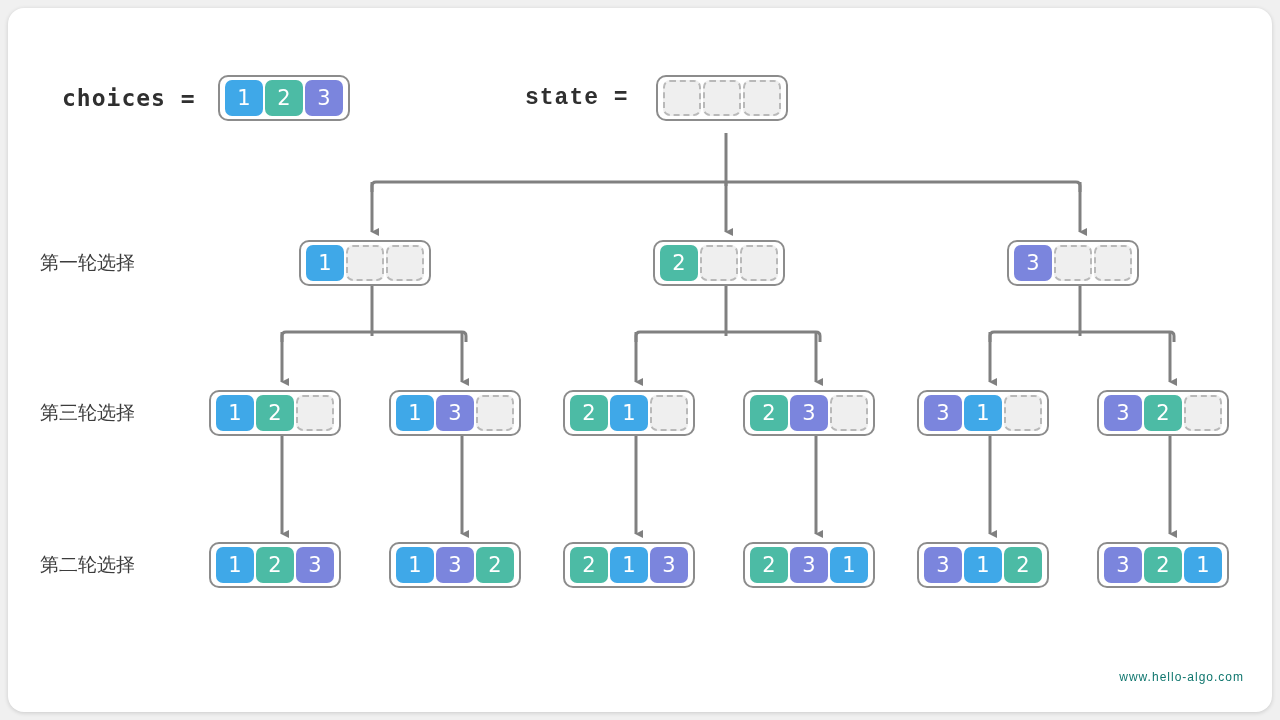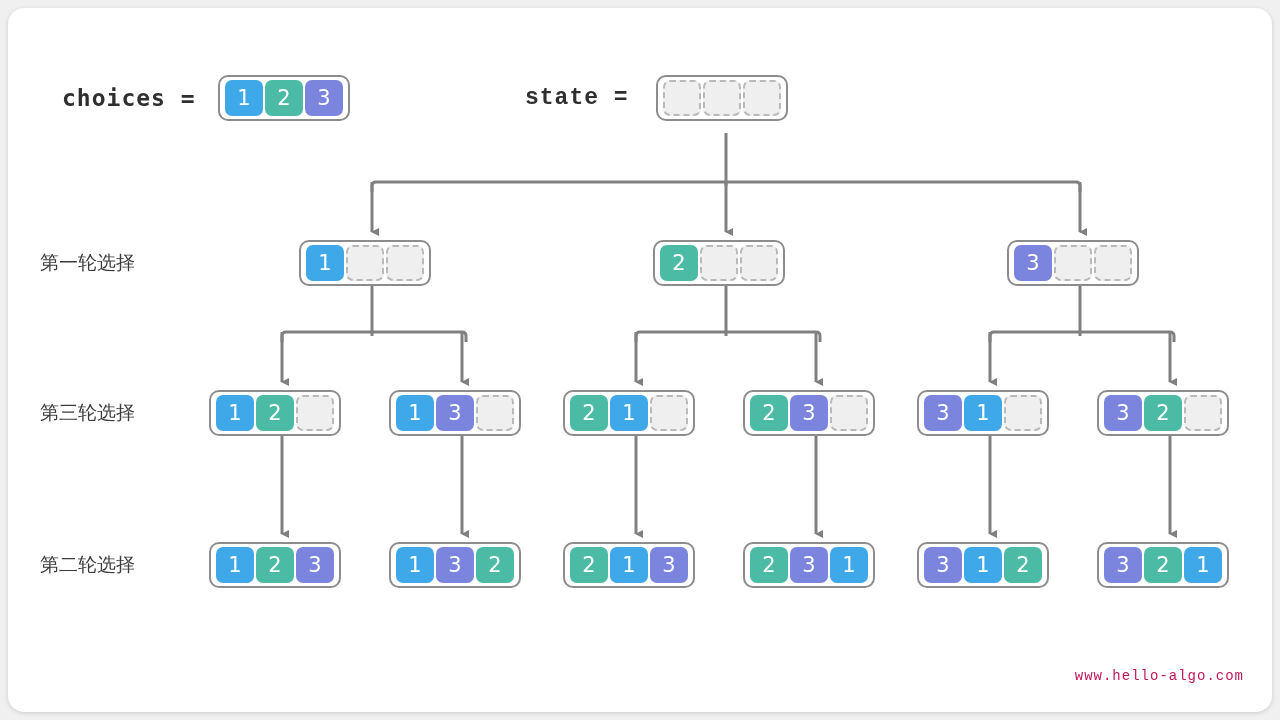--- a/index.html
+++ b/index.html
@@ -23,22 +23,22 @@
     font-weight:bold;font-size:23px;color:#2f2f2f;
     white-space:nowrap;letter-spacing:1px;
   }
   .row-label{
     position:absolute;
     font-family:Liberation Serif, serif;
     font-size:19px;color:#3c3c3c;white-space:nowrap;
   }
   .watermark{
     position:absolute;right:40px;bottom:36px;
-    font-family:Liberation Mono, monospace;
-    font-size:14px;color:#be185d;letter-spacing:1px;white-space:nowrap;
+    font-family:Liberation Sans, sans-serif;
+    font-size:12px;color:#0f766e;letter-spacing:1px;white-space:nowrap;
   }
 
   
   .arr{
     position:absolute;
     display:flex;align-items:center;
     border:2.5px solid #8c8c8c;
     border-radius:10px;
     background:#ffffff;
     padding:4px;

